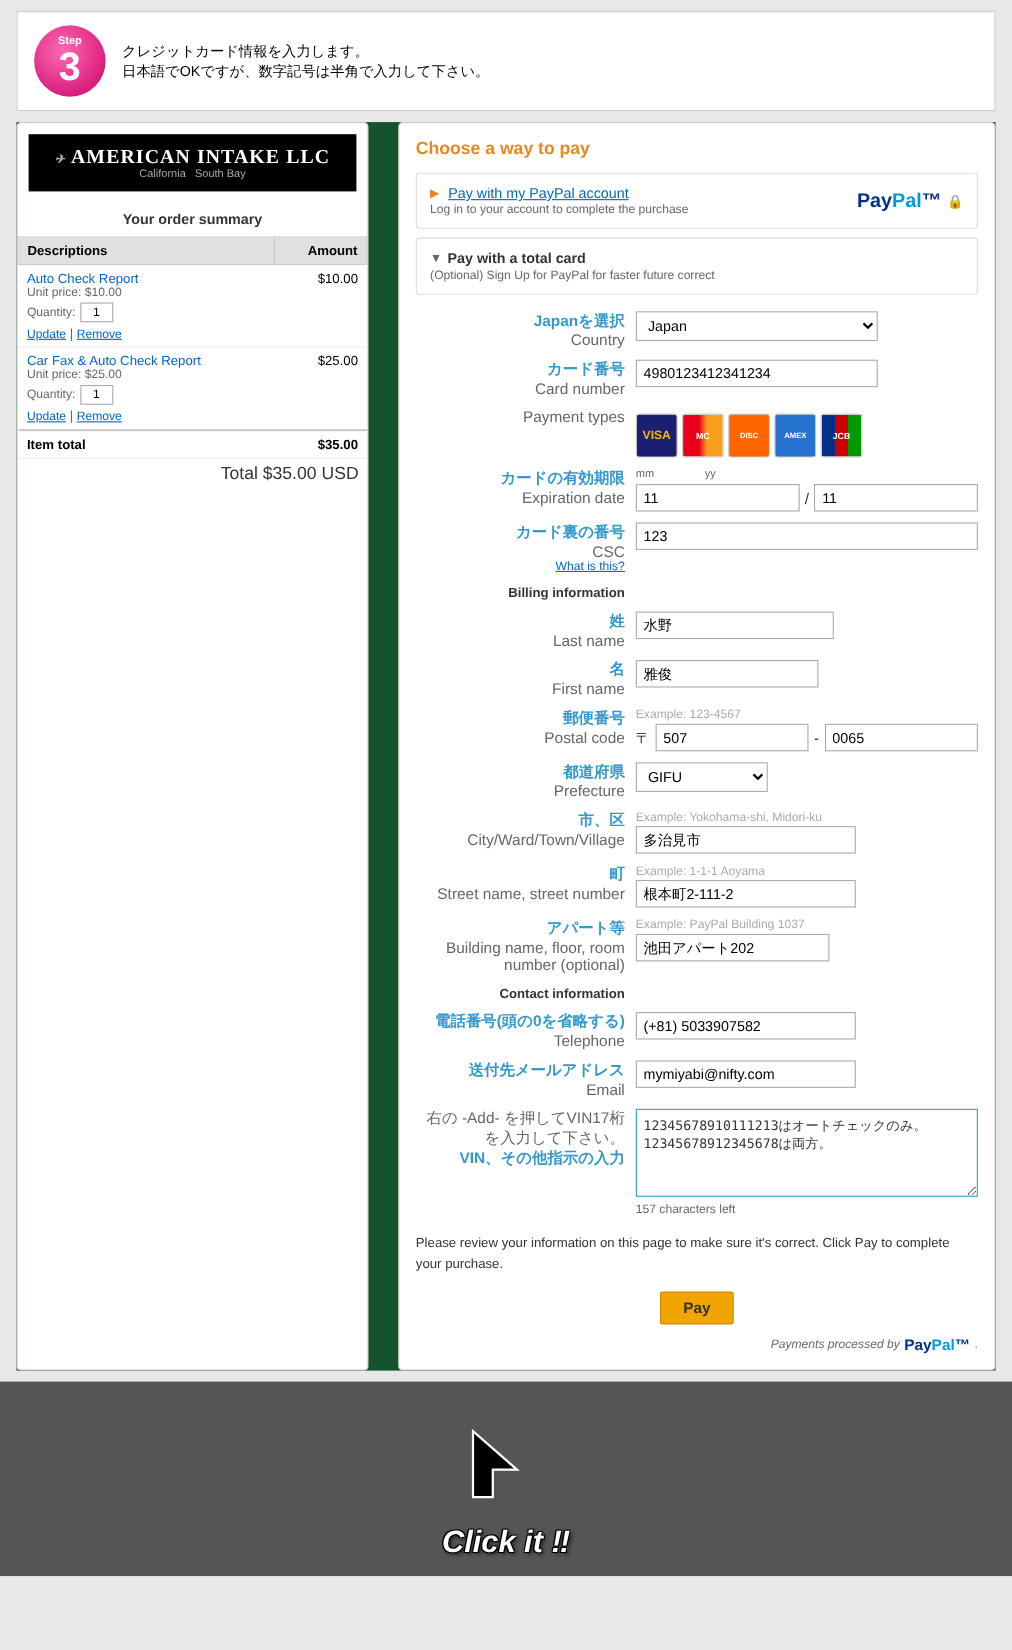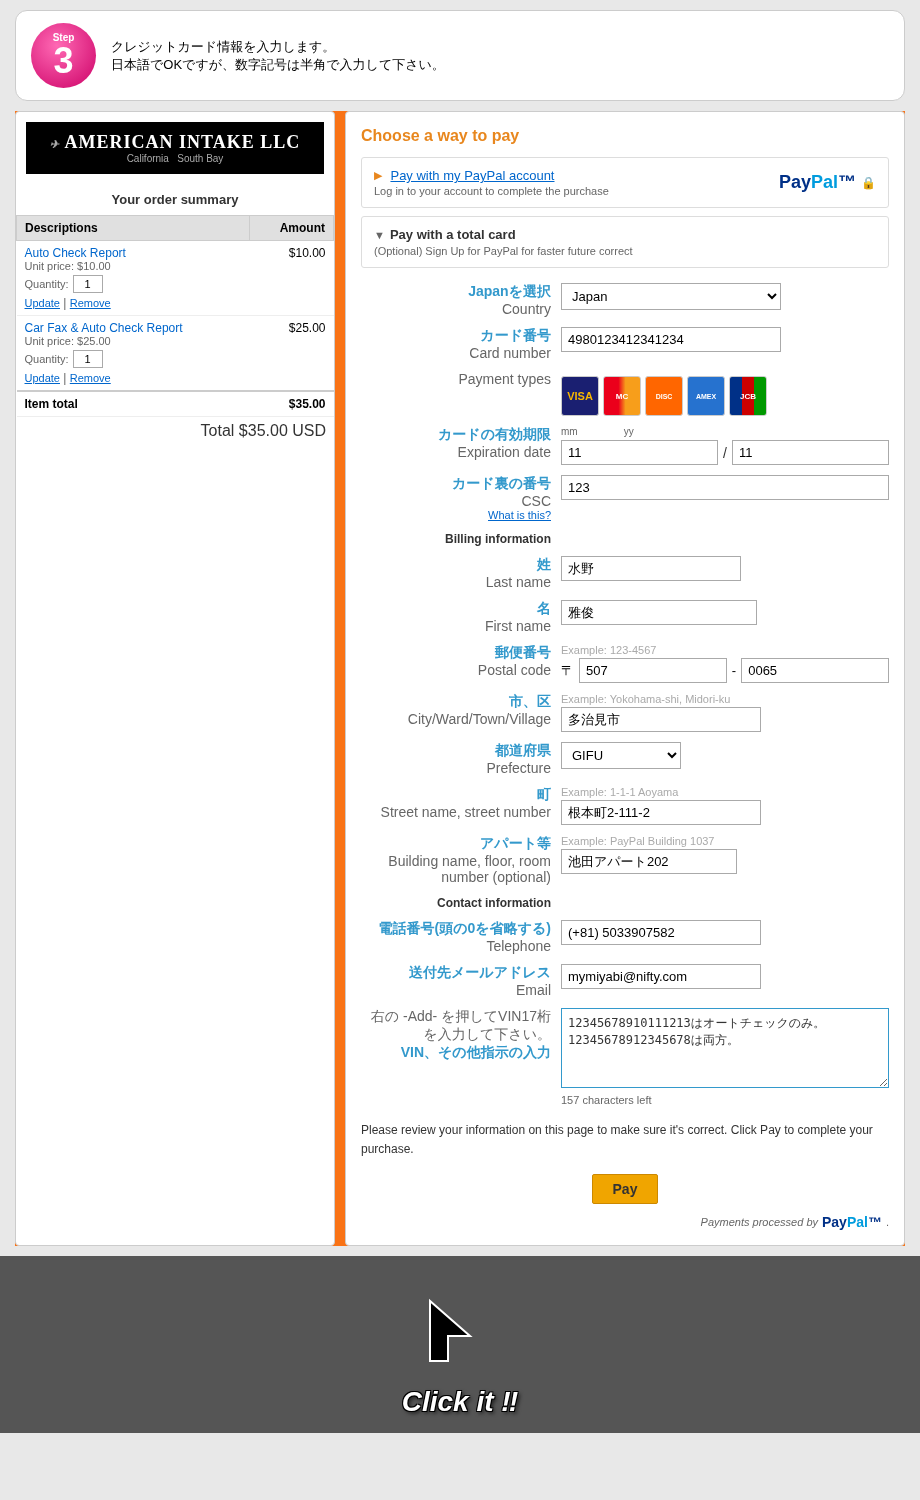--- a/index.html
+++ b/index.html
@@ -2,21 +2,21 @@
 <html><head>
   <meta charset="utf-8">
   <style>
     * { box-sizing: border-box; margin: 0; padding: 0; }
     body { font-family: Arial, sans-serif; font-size: 13px; background: #e8e8e8; width: 920px; }
 
     
     .top-banner {
       background: white;
       border: 1px solid #ccc;
-      border-radius: 12px;
+      border-radius: 0;
       margin: 10px 15px;
       padding: 12px 15px;
       display: flex;
       align-items: center;
       gap: 15px;
     }
     .step-circle {
       width: 65px;
       height: 65px;
       border-radius: 50%;
@@ -28,23 +28,23 @@
       flex-shrink: 0;
       color: white;
       position: relative;
     }
     .step-text { font-size: 10px; font-weight: bold; }
     .step-num { font-size: 36px; font-weight: bold; line-height: 1; }
 
     
     .main-content {
       display: flex;
-      gap: 0;
+      gap: 17px;
       margin: 10px 15px;
-      background: #f97316;
+      background: #14532d;
     }
 
     
     .left-panel {
       width: 320px;
       min-width: 320px;
       border: 1px solid #ccc;
       border-radius: 4px;
       padding: 0;
       background: white;
@@ -399,21 +399,21 @@
         <input type="text" value="水野" style="width: 180px;">
       </div>
     </div>
 
     <div class="form-row">
       <div class="label-group">
         <span class="label-jp">名</span>
         <span class="label-en-only">First name</span>
       </div>
       <div class="field-area">
-        <input type="text" value="雅俊" style="width: 196px;">
+        <input type="text" value="雅俊" style="width: 166px;">
       </div>
     </div>
 
     <div class="form-row">
       <div class="label-group">
         <span class="label-jp">郵便番号</span>
         <span class="label-en-only">Postal code</span>
       </div>
       <div class="field-area">
         <span class="example-text">Example: 123-4567</span>
@@ -421,38 +421,38 @@
           <span class="postal-symbol">〒</span>
           <input class="postal-input1" type="text" value="507" style="">
           <span>-</span>
           <input class="postal-input2" type="text" value="0065" style="">
         </div>
       </div>
     </div>
 
     <div class="form-row">
       <div class="label-group">
-        <span class="label-jp">市、区</span>
-        <span class="label-en-only">City/Ward/Town/Village</span>
-      </div>
-      <div class="field-area">
-        <span class="example-text">Example: Yokohama-shi, Midori-ku</span>
-        <input type="text" value="多治見市" style="width: 200px;">
-      </div>
-    </div>
-
-    <div class="form-row">
-      <div class="label-group">
         <span class="label-jp">都道府県</span>
         <span class="label-en-only">Prefecture</span>
       </div>
       <div class="field-area">
         <select class="pref-select">
           <option>GIFU</option>
         </select>
+      </div>
+    </div>
+
+    <div class="form-row">
+      <div class="label-group">
+        <span class="label-jp">市、区</span>
+        <span class="label-en-only">City/Ward/Town/Village</span>
+      </div>
+      <div class="field-area">
+        <span class="example-text">Example: Yokohama-shi, Midori-ku</span>
+        <input type="text" value="多治見市" style="width: 200px;">
       </div>
     </div>
 
     <div class="form-row">
       <div class="label-group">
         <span class="label-jp">町</span>
         <span class="label-en-only">Street name, street number</span>
       </div>
       <div class="field-area">
         <span class="example-text">Example: 1-1-1 Aoyama</span>

